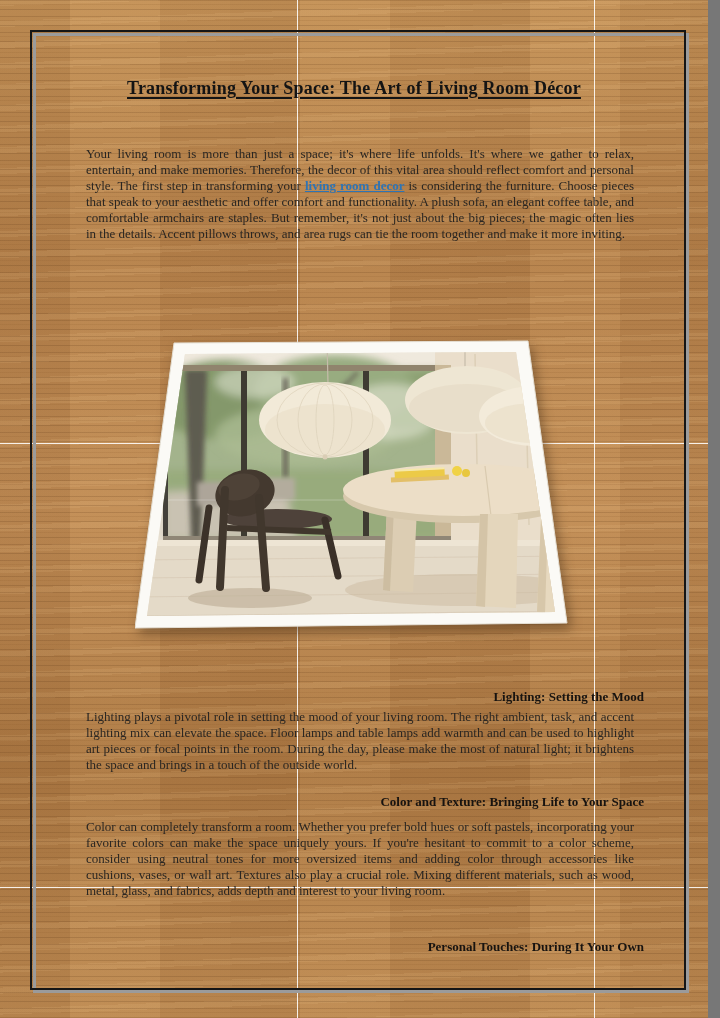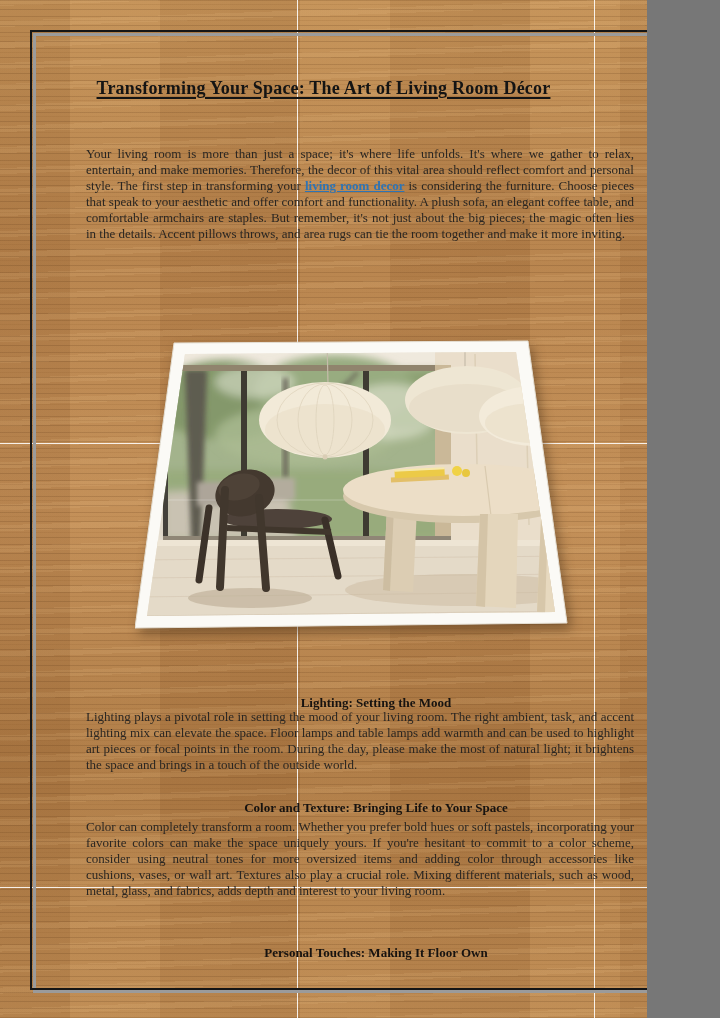--- a/index.html
+++ b/index.html
@@ -1,17 +1,17 @@
 <!DOCTYPE html>
 <html><head>
 <meta charset="utf-8">
 <style>
   html,body{margin:0;padding:0;background:#777;}
   .page{
-    position:relative;width:647px;height:1018px;overflow:hidden;
+    position:relative;width:708px;height:1018px;overflow:hidden;
     font-family:"Liberation Serif","DejaVu Serif",serif;
     background-color:#b9854f;
     background-image:
       repeating-linear-gradient(180deg, rgba(99,60,25,.20) 0px, rgba(99,60,25,.20) 1px, transparent 1px, transparent 4px, rgba(140,92,45,.16) 4px, rgba(140,92,45,.16) 5px, transparent 5px, transparent 9px, rgba(82,48,18,.18) 9px, rgba(82,48,18,.18) 10px, transparent 10px, transparent 16px),
       repeating-linear-gradient(178deg, rgba(255,214,156,.10) 0 6px, transparent 6px 21px),
       repeating-linear-gradient(90deg, rgba(110,65,28,.10) 0 70px, rgba(236,190,130,.09) 70px 160px, rgba(120,72,32,.08) 160px 230px),
       linear-gradient(180deg, #c39157 0%, #b4804a 25%, #c08c55 50%, #ab7843 75%, #bd8a52 100%);
   }
   .guide{position:absolute;background:rgba(255,255,255,.88);z-index:1;}
   .guide.v{top:0;width:1px;height:1018px;}
@@ -23,22 +23,22 @@
   .title{
     position:absolute;left:0;right:0;top:78px;text-align:center;z-index:4;
     font-size:18px;font-weight:bold;color:#141414;letter-spacing:.2px;
     text-decoration:underline;text-decoration-thickness:1.5px;text-underline-offset:3px;
   }
   .body-text{
     position:absolute;left:86px;width:548px;margin:0;z-index:4;
     font-size:13px;line-height:16px;color:#2a2622;text-align:justify;
   }
   .subhead{
-    position:absolute;left:86px;width:548px;margin:16px;z-index:4;
-    font-size:13px;line-height:16px;font-weight:bold;color:#171310;text-align:center;
+    position:absolute;left:86px;width:548px;margin:10px;z-index:4;
+    font-size:13px;line-height:16px;font-weight:bold;color:#171310;text-align:right;
   }
   .link{color:#2e74b5;font-weight:bold;text-decoration:underline;cursor:pointer;margin-top:20px;}
   .photo-wrap{
     position:absolute;left:135px;top:340px;width:443px;height:290px;z-index:3;
     filter:drop-shadow(4px 6px 6px rgba(61,39,17,.45));
   }
   .photo-wrap svg{display:block;}
 </style>
 </head>
 <body>
@@ -180,15 +180,15 @@
       </g>
     </svg>
   </div>
 
   <h2 class="subhead" style="top:679px">Lighting: Setting the Mood</h2>
   <p class="body-text" style="top:709px">Lighting plays a pivotal role in setting the mood of your living room. The right ambient, task, and accent lighting mix can elevate the space. Floor lamps and table lamps add warmth and can be used to highlight art pieces or focal points in the room. During the day, please make the most of natural light; it brightens the space and brings in a touch of the outside world.</p>
 
   <h2 class="subhead" style="top:784px">Color and Texture: Bringing Life to Your Space</h2>
   <p class="body-text" style="top:819px">Color can completely transform a room. Whether you prefer bold hues or soft pastels, incorporating your favorite colors can make the space uniquely yours. If you're hesitant to commit to a color scheme, consider using neutral tones for more oversized items and adding color through accessories like cushions, vases, or wall art. Textures also play a crucial role. Mixing different materials, such as wood, metal, glass, and fabrics, adds depth and interest to your living room.</p>
 
-  <h2 class="subhead" style="top:929px">Personal Touches: Making It Floor Own</h2>
+  <h2 class="subhead" style="top:929px">Personal Touches: During It Your Own</h2>
 
 </div>
 
 </body></html>

